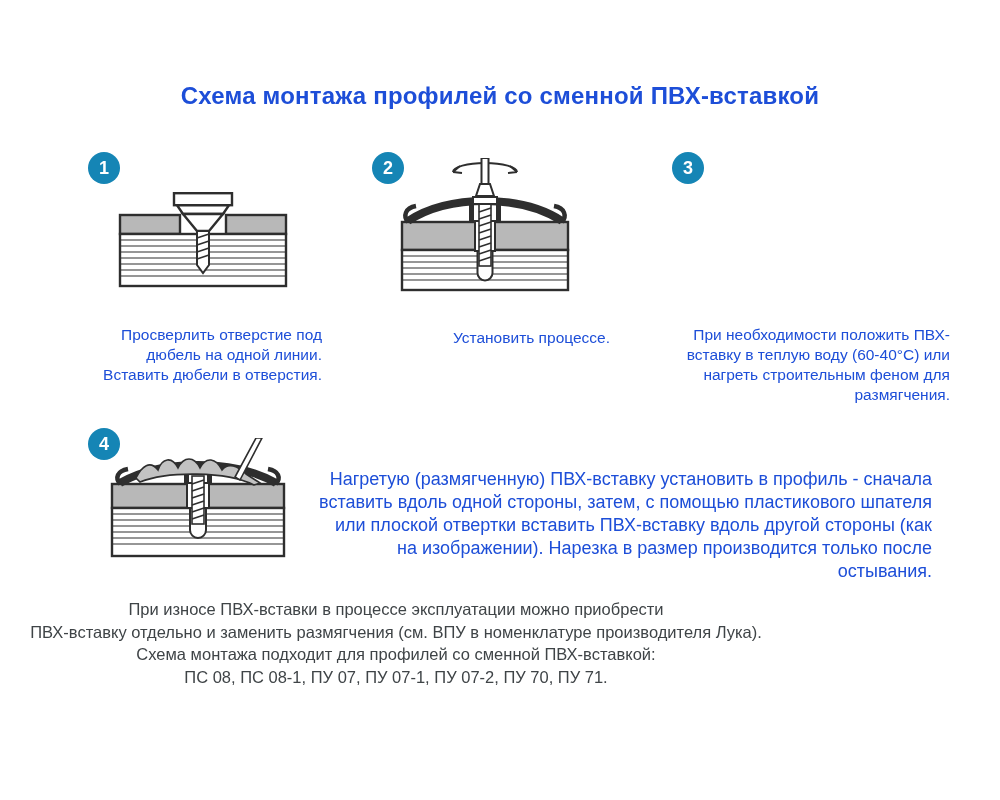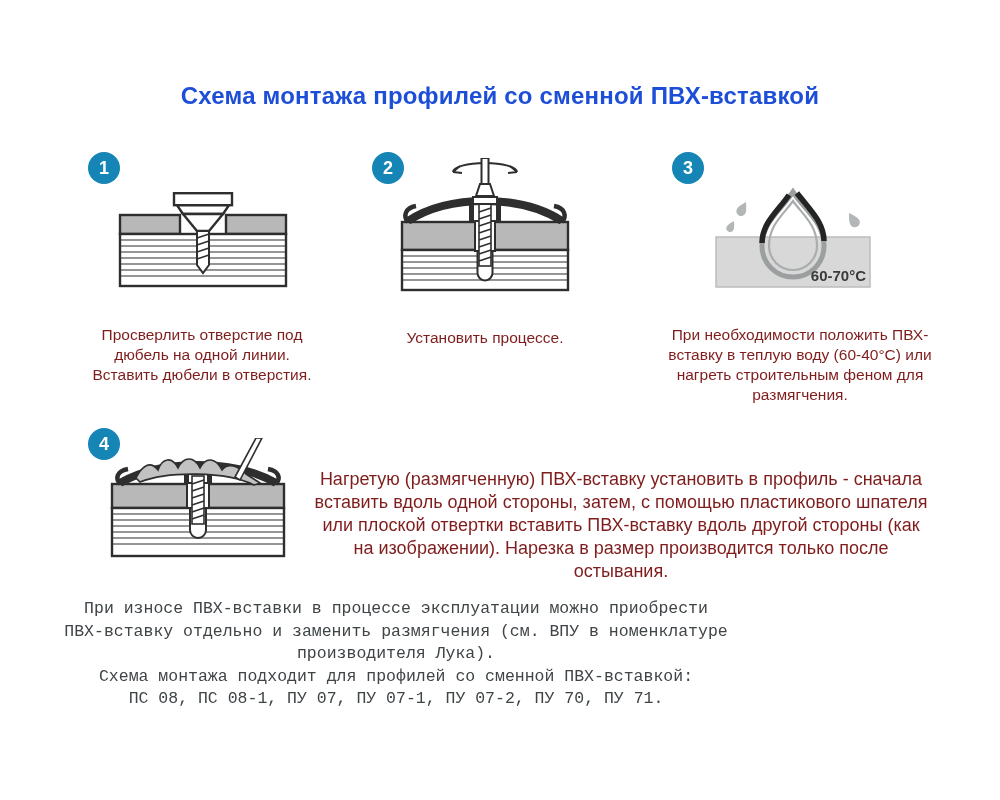--- a/index.html
+++ b/index.html
@@ -23,31 +23,31 @@
   .badge-3 { left:672px; top:152px; }
   .badge-4 { left:88px;  top:428px; }
 
   .illus { position:absolute; }
   .illus-1 { left:118px; top:192px; }
   .illus-2 { left:398px; top:158px; }
   .illus-3 { left:708px; top:184px; }
   .illus-4 { left:108px; top:438px; }
 
   .caption {
-    position:absolute; text-align:center;
-    font-size:15.5px; line-height:20px; color:#7f1d1d;
+    position:absolute; text-align:right;
+    font-size:15.5px; line-height:20px; color:#1d4ed8;
   }
   .caption-1 { left:82px;  top:325px; width:240px; }
   .caption-2 { left:360px; top:328px; width:250px; }
   .caption-3 { left:650px; top:325px; width:300px; }
   .caption-4 { left:310px; top:468px; width:622px; font-size:18px; line-height:23px; }
 
   .footer {
     position:absolute; top:598px; left:0; width:792px;
-    text-align:center; font-size:16.5px; line-height:22.5px; color:#3f4447;font-family:Liberation Mono, monospace;
+    text-align:center; font-size:16.5px; line-height:22.5px; color:#3f4447;
   }
 
   svg text { font-family:"Liberation Sans", sans-serif; }
 </style>
 </head>
 <body>
 
 <div class="canvas">
 
   <h1 class="title">Схема монтажа профилей со сменной ПВХ-вставкой</h1>
@@ -129,39 +129,20 @@
           <line x1="81" y1="89" x2="93" y2="85"></line>
         <line x1="81" y1="96" x2="93" y2="92"></line>
           <line x1="81" y1="103" x2="93" y2="99"></line>
       </g>
       <rect x="75" y="39" width="24" height="7" fill="#ffffff" stroke="#2e2e2e" stroke-width="2"></rect>
     </svg>
   </div>
   <p class="caption caption-2">Установить процессе.</p>
 
   <div class="badge badge-3">3</div>
-  <div class="illus illus-3">
-    <svg width="170" height="112" viewBox="0 0 170 112">
-
-      <rect x="8" y="53" width="154" height="50" fill="#d8d8d8" stroke="#bcbcbc" stroke-width="1.5"></rect>
-
-      <path d="M85 8 C97 26 116 38 116 62 A31 31 0 1 1 54 62 C54 38 73 26 85 8 Z" fill="none" stroke="#9c9fa0" stroke-width="5"></path>
-      <path d="M85 17 C95 31 109 41 109 62 A24 24 0 1 1 61 62 C61 41 75 31 85 17 Z" fill="none" stroke="#aaadae" stroke-width="2.2"></path>
-
-      <path d="M81 11 C70 27 54 39 54 59" fill="none" stroke="#242424" stroke-width="5.5"></path>
-      <path d="M89 9 C101 25 116 38 116 57" fill="none" stroke="#242424" stroke-width="5.5"></path>
-
-      <g fill="#b3b6b7">
-        <path d="M0 0 C3 5 5 8 5 11 A5 5 0 1 1 -5 11 C-5 8 -3 5 0 0 Z" transform="translate(38,18) rotate(28) scale(0.95)"></path>
-        <path d="M0 0 C3 5 5 8 5 11 A5 5 0 1 1 -5 11 C-5 8 -3 5 0 0 Z" transform="translate(26,37) rotate(28) scale(0.75)"></path>
-        <path d="M0 0 C3 5 5 8 5 11 A5 5 0 1 1 -5 11 C-5 8 -3 5 0 0 Z" transform="translate(141,29) rotate(-32) scale(1)"></path>
-      </g>
-      <text x="158" y="97" text-anchor="end" font-size="15" font-weight="bold" fill="#3a3a3a">60-70°C</text>
-    </svg>
-  </div>
   <p class="caption caption-3">При необходимости положить ПВХ-вставку в теплую воду (60-40°С) или нагреть строительным феном для размягчения.</p>
 
   <div class="badge badge-4">4</div>
   <div class="illus illus-4">
     <svg width="180" height="120" viewBox="0 0 180 120">
 
       <rect x="4" y="46" width="172" height="24" fill="#b8b8b8" stroke="#2e2e2e" stroke-width="2.4"></rect>
       <rect x="4" y="70" width="172" height="48" fill="#ffffff" stroke="#2e2e2e" stroke-width="2.4"></rect>
       <g stroke="#2e2e2e" stroke-width="1.1">
         <line x1="4" y1="76" x2="176" y2="76"></line>

